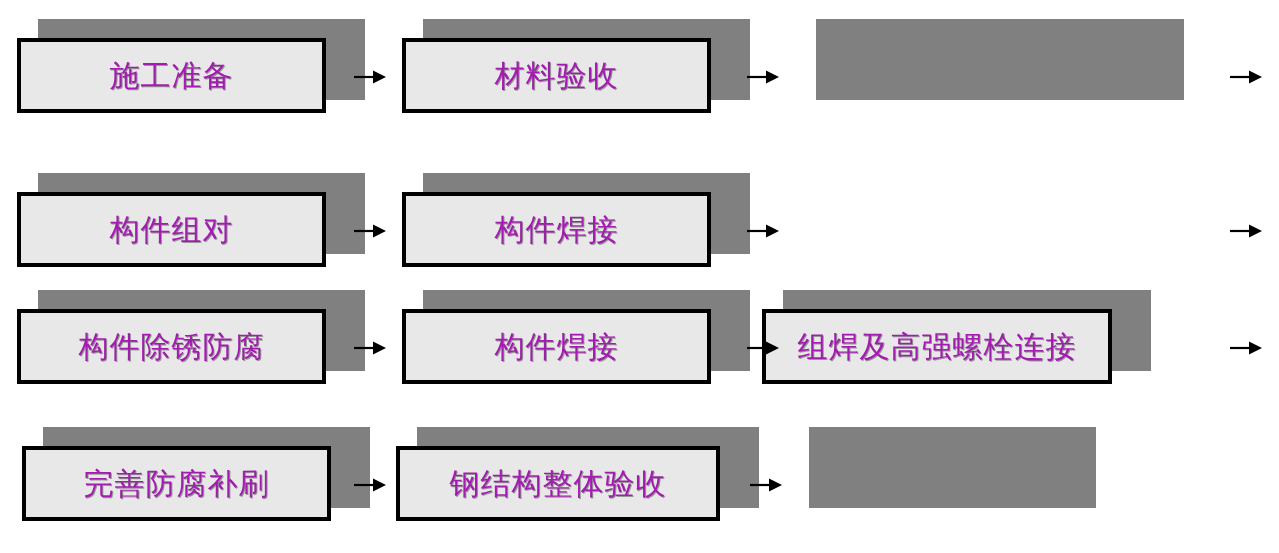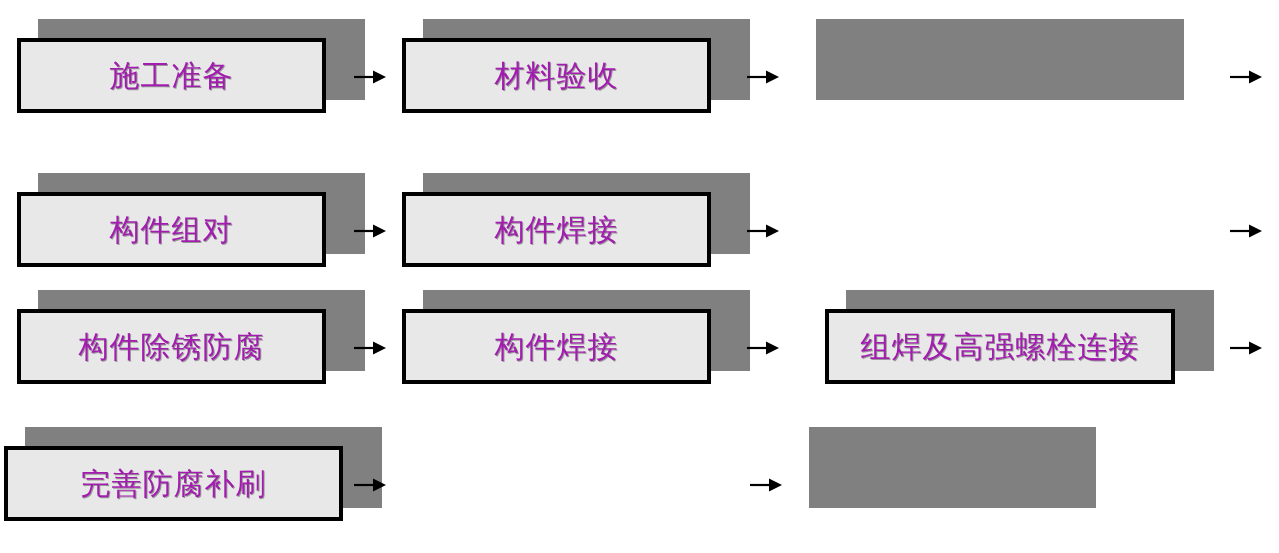--- a/index.html
+++ b/index.html
@@ -150,21 +150,21 @@
         <div class="node-box">
           <span class="node-label">构件除锈防腐</span>
         </div>
       </div>
       <div class="node" style="left: 402px; width: 330px;">
         <div class="node-shadow"></div>
         <div class="node-box">
           <span class="node-label">构件焊接</span>
         </div>
       </div>
-      <div class="node" style="left: 825px; width: 371px;">
+      <div class="node" style="left: 762px; width: 371px;">
         <div class="node-shadow"></div>
         <div class="node-box">
           <span class="node-label">组焊及高强螺栓连接</span>
         </div>
       </div>
       <div class="arrow" style="left: 352px;">
         <svg width="34" height="18" viewBox="0 0 34 18">
           <path d="M1 9 H24" stroke="#000000" stroke-width="2.2" fill="none"></path>
           <path d="M20 2.5 L33 9 L20 15.5 Z" fill="#000000"></path>
         </svg>
@@ -176,24 +176,30 @@
         </svg>
       </div>
       <div class="arrow" style="left: 1228px;">
         <svg width="34" height="18" viewBox="0 0 34 18">
           <path d="M1 9 H24" stroke="#000000" stroke-width="2.2" fill="none"></path>
           <path d="M20 2.5 L33 9 L20 15.5 Z" fill="#000000"></path>
         </svg>
       </div>
     </div>
     <div class="flow-row" style="top: 427px;">
-      <div class="node" style="left: 4px; width: 330px; padding-left: 30px;">
+      <div class="node" style="left: 22px; width: 330px;">
         <div class="node-shadow"></div>
         <div class="node-box">
           <span class="node-label">完善防腐补刷</span>
+        </div>
+      </div>
+      <div class="node" style="left: 396px; width: 345px;">
+        <div class="node-shadow"></div>
+        <div class="node-box">
+          <span class="node-label">钢结构整体验收</span>
         </div>
       </div>
       <div class="node" style="left: 788px; width: 290px;">
         <div class="node-shadow"></div>
       </div>
       <div class="arrow" style="left: 352px;">
         <svg width="34" height="18" viewBox="0 0 34 18">
           <path d="M1 9 H24" stroke="#000000" stroke-width="2.2" fill="none"></path>
           <path d="M20 2.5 L33 9 L20 15.5 Z" fill="#000000"></path>
         </svg>

